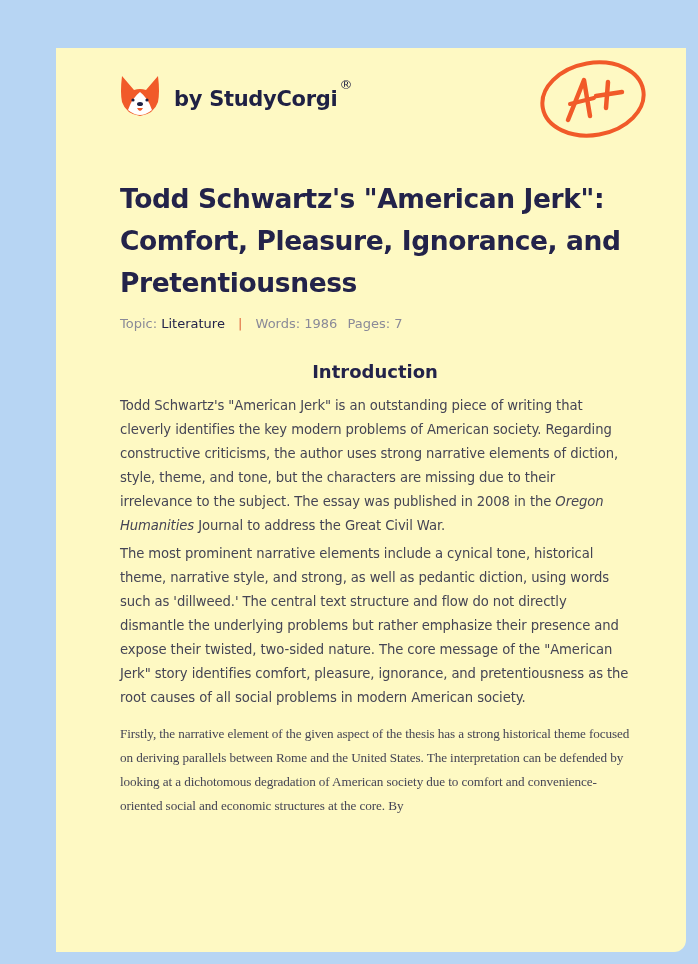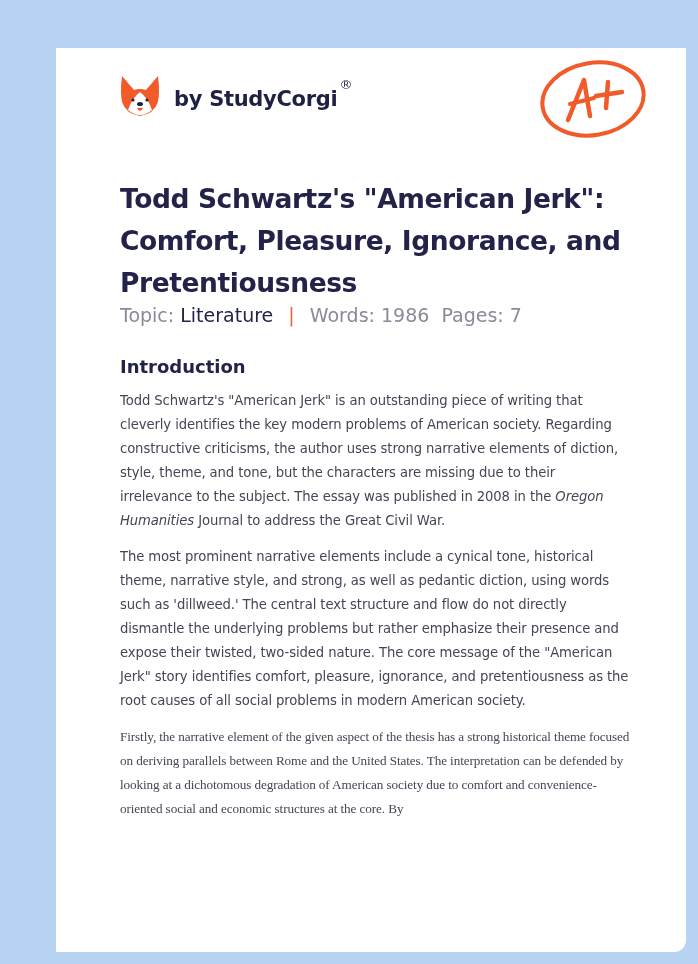--- a/index.html
+++ b/index.html
@@ -5,21 +5,21 @@
   html, body { margin: 0; padding: 0; }
   body {
     width: 698px; height: 964px; overflow: hidden;
     background: #b7d5f3;
     font-family: "Liberation Sans", sans-serif;
     position: relative;
   }
   .card {
     position: absolute; left: 56px; top: 48px;
     width: 630px; height: 904px;
-    background: #ffffff;
+    background: #fef9c3;
     border-radius: 0 0 12px 0;
     overflow: hidden;
   }
   .logo {
     position: absolute; left: 64px; top: 26px;
     display: flex; align-items: center;
   }
   .logo svg { display: block; }
   .brand {
     margin-left: 14px; margin-top: 6px;
@@ -32,38 +32,38 @@
     position: relative; top: -10px; margin-left: 2px; color: #1f2144;
   }
   .grade { position: absolute; left: 482px; top: 10px; }
   .content { position: absolute; left: 64px; top: 130px; width: 510px; }
   h1 {
     margin: 0; font-family: "DejaVu Sans", sans-serif;
     font-size: 26.5px; line-height: 42px; font-weight: bold;
     color: #23234a; letter-spacing: -0.4px;
   }
   .meta {
-    font-size: 19px; color: #8a8a98;
+    margin-top: 12px; font-size: 13px; color: #8a8a98;
     font-family: "DejaVu Sans", sans-serif;
   }
   .meta .val { color: #23234a; }
   .meta .sep { color: #e0683c; margin: 0 9px; }
   .meta .sp { margin-left: 6px; }
   h2 {
     margin: 0; font-family: "DejaVu Sans", sans-serif;
-    font-size: 18px; font-weight: bold; color: #23234a;
+    font-size: 18px; font-weight: bold; color: #23234a; text-align: center;
   }
   p {
     margin: 0; font-family: "DejaVu Sans", sans-serif;
     font-size: 13.2px; line-height: 24px; color: #454555;
     letter-spacing: -0.1px;
   }
   .h-intro { margin-top: 30px; }
   .p1 { margin-top: 12px; }
-  .p2 { margin-top: 12px; }
+  .p2 { margin-top: 4px; }
   .h-comfort { margin-top: 16px; }
   .p3 { margin-top: 12px; font-family: Liberation Serif, serif; }
 </style>
 </head>
 <body>
 
 <div class="card">
 
   <div class="logo">
     <svg width="40" height="44" viewBox="0 0 40 44">

